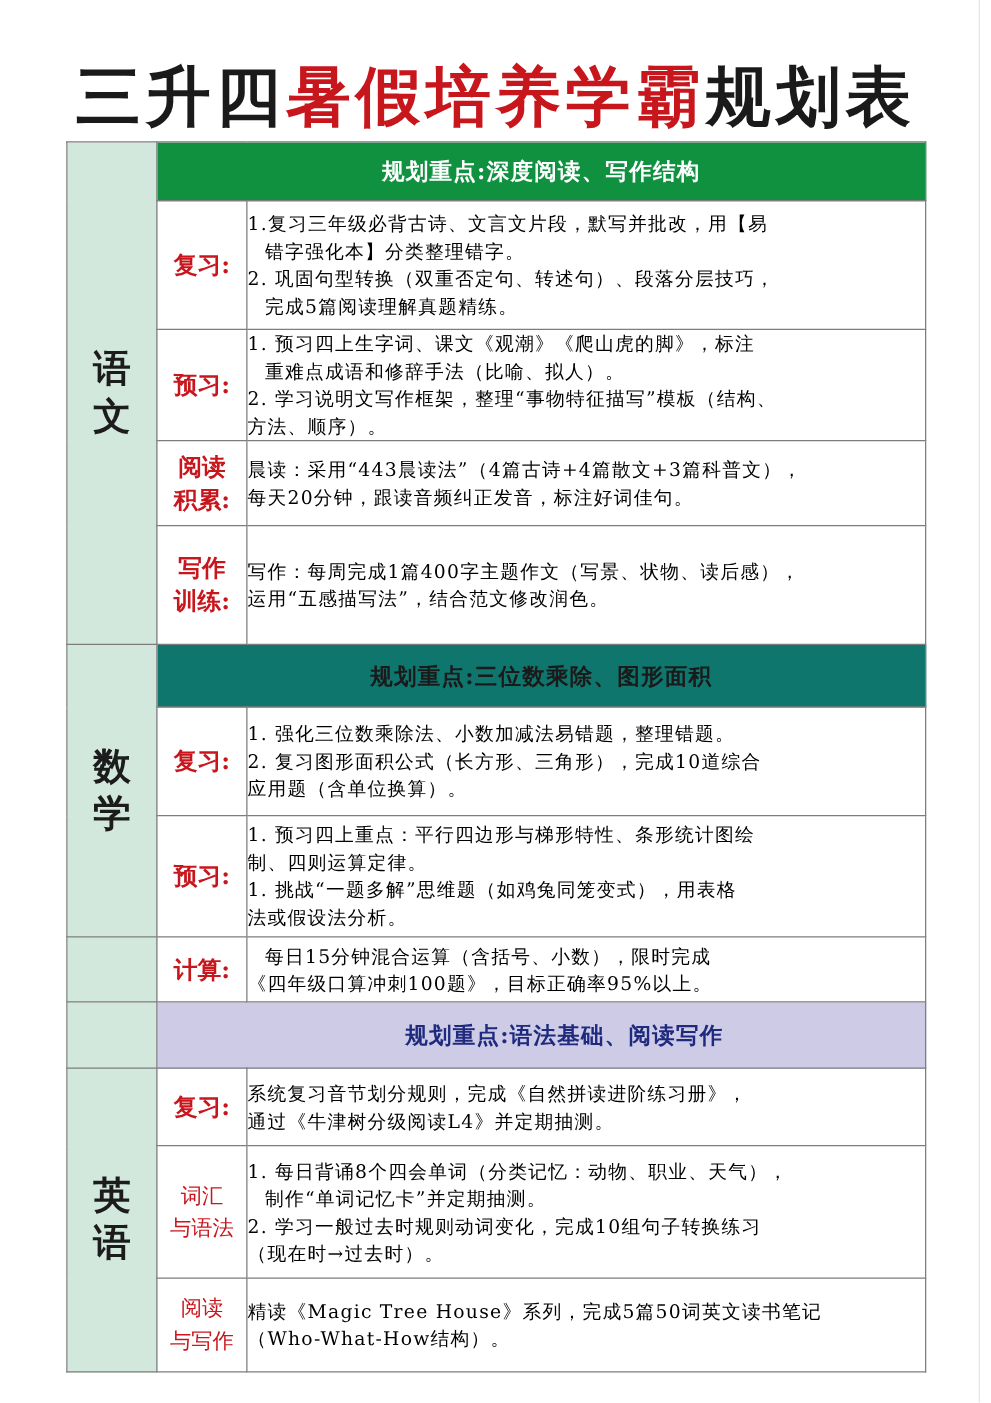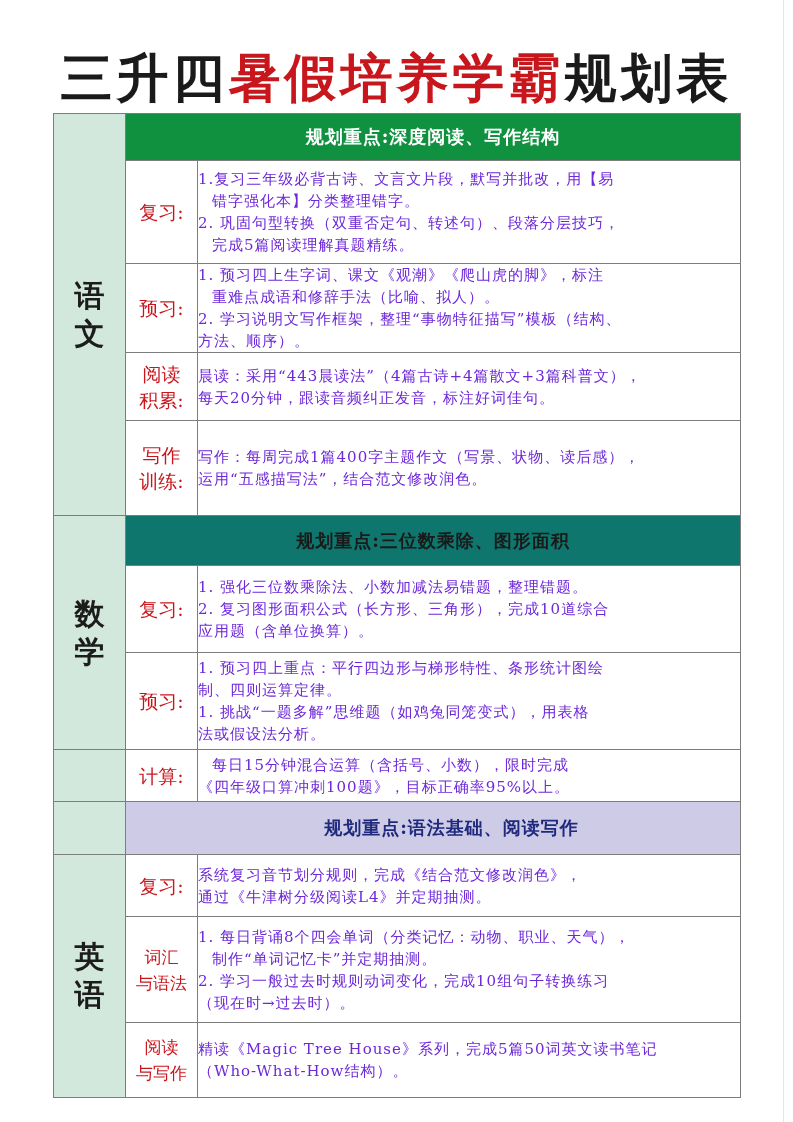--- a/index.html
+++ b/index.html
@@ -25,25 +25,25 @@
     .subj {
       background: #d3e8dc; text-align: center; font-size: 30px; font-weight: bold; color: #1c1c1c;
       line-height: 38px;
     }
     .subj span { display: block; }
     .band { text-align: center; font-size: 18px; font-weight: bold; letter-spacing: 1px; }
     .band.green { background: #0f9140; color: #ffffff; }
     .band.blue { background: #0f766e; color: #1a1a1a; }
     .band.purple { background: #cdcbe6; color: #1f2a7e; padding-left: 37px; }
     .label {
-      text-align: center; color: #c8161d; font-weight: normal; font-size: 19px; line-height: 26px;
+      text-align: center; color: #c8161d; font-weight: bold; font-size: 19px; line-height: 26px;
     }
     .label.small { font-size: 17px; font-weight: normal; line-height: 26px; }
     .content {
-      font-size: 15px; line-height: 22px; color: #6d28d9; padding: 4px 6px 4px 6px;
+      font-size: 15px; line-height: 22px; color: #000000; padding: 4px 6px 4px 6px;
       letter-spacing: 1px; font-family: "DejaVu Serif", serif;
     }
     .content p { margin: 0; }
     .content .ind { padding-left: 14px; }
   </style>
 </head>
 <body>
 
 <div class="page-edge"></div>
 
@@ -142,21 +142,21 @@
     <td class="subj"></td>
     <td class="band purple" colspan="2">规划重点:语法基础、阅读写作</td>
   </tr>
   <tr style="height:62px">
     <td class="subj" rowspan="3">
       <span>英</span>
       <span>语</span>
     </td>
     <td class="label">复习:</td>
     <td class="content">
-      <p>系统复习音节划分规则，完成《结合范文修改润色》，</p>
+      <p>系统复习音节划分规则，完成《自然拼读进阶练习册》，</p>
       <p>通过《牛津树分级阅读L4》并定期抽测。</p>
     </td>
   </tr>
   <tr style="height:106px">
     <td class="label small">
       <div>词汇</div>
       <div>与语法</div>
     </td>
     <td class="content">
       <p>1. 每日背诵8个四会单词（分类记忆：动物、职业、天气），</p>

